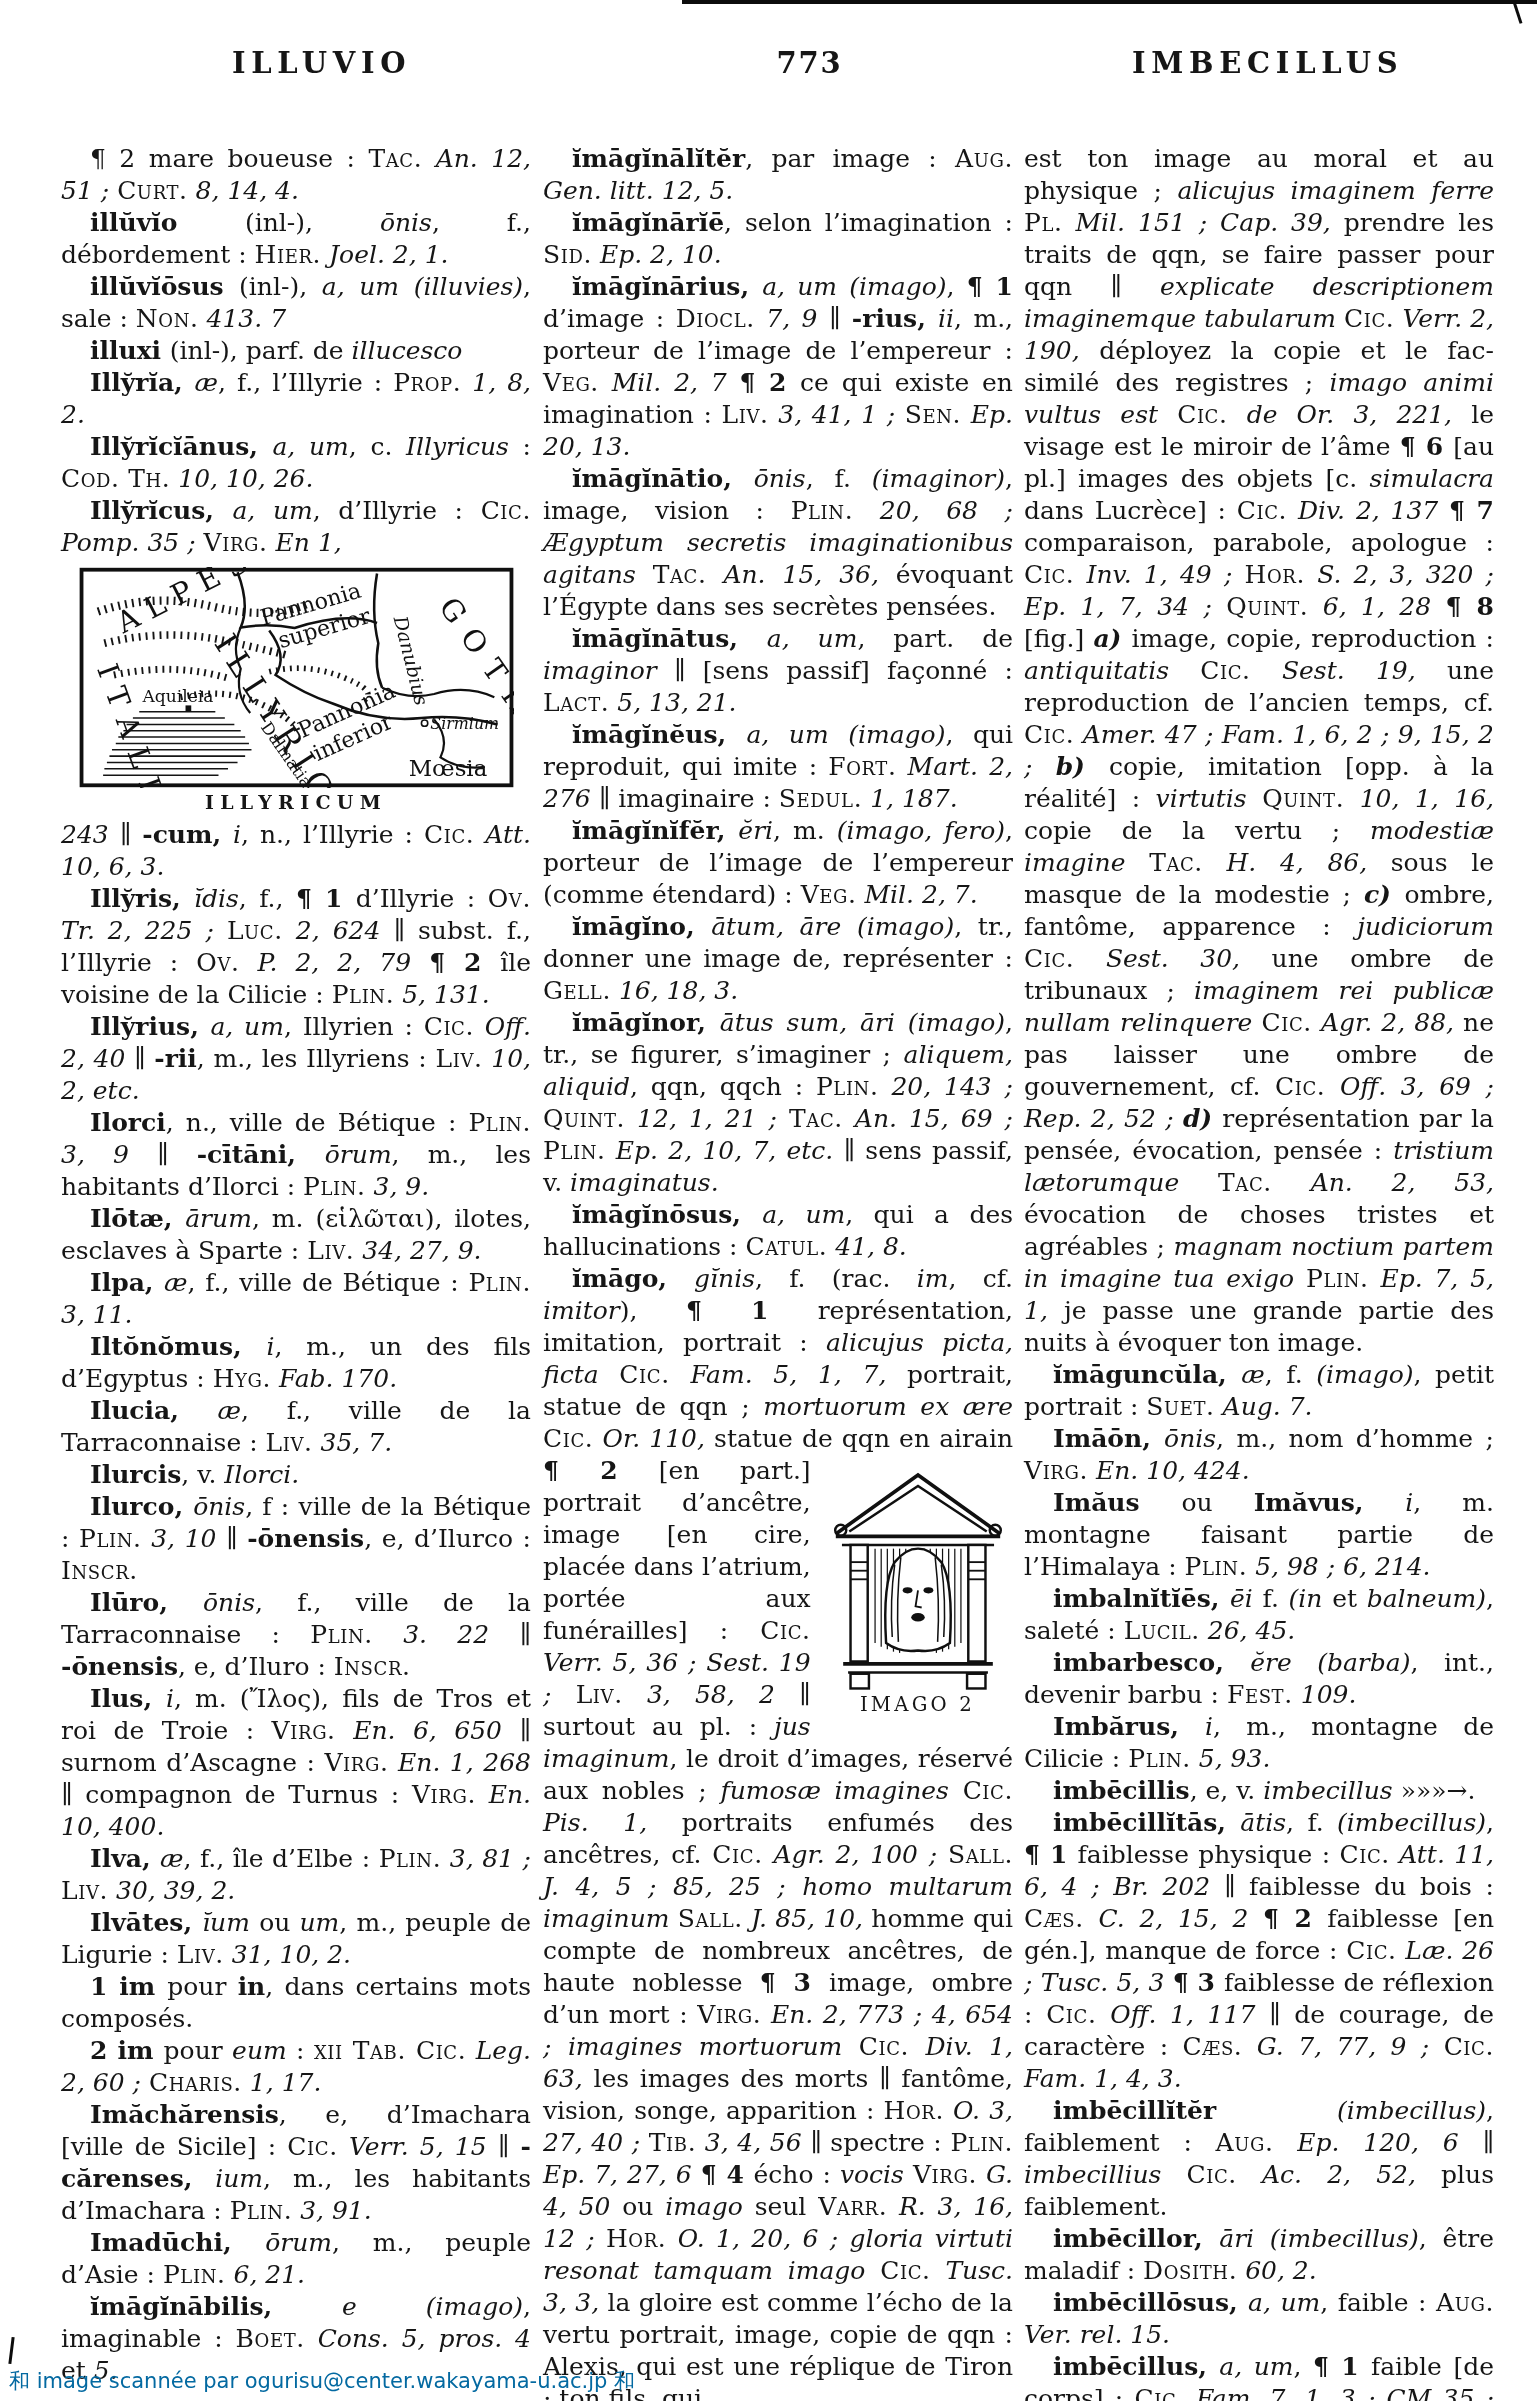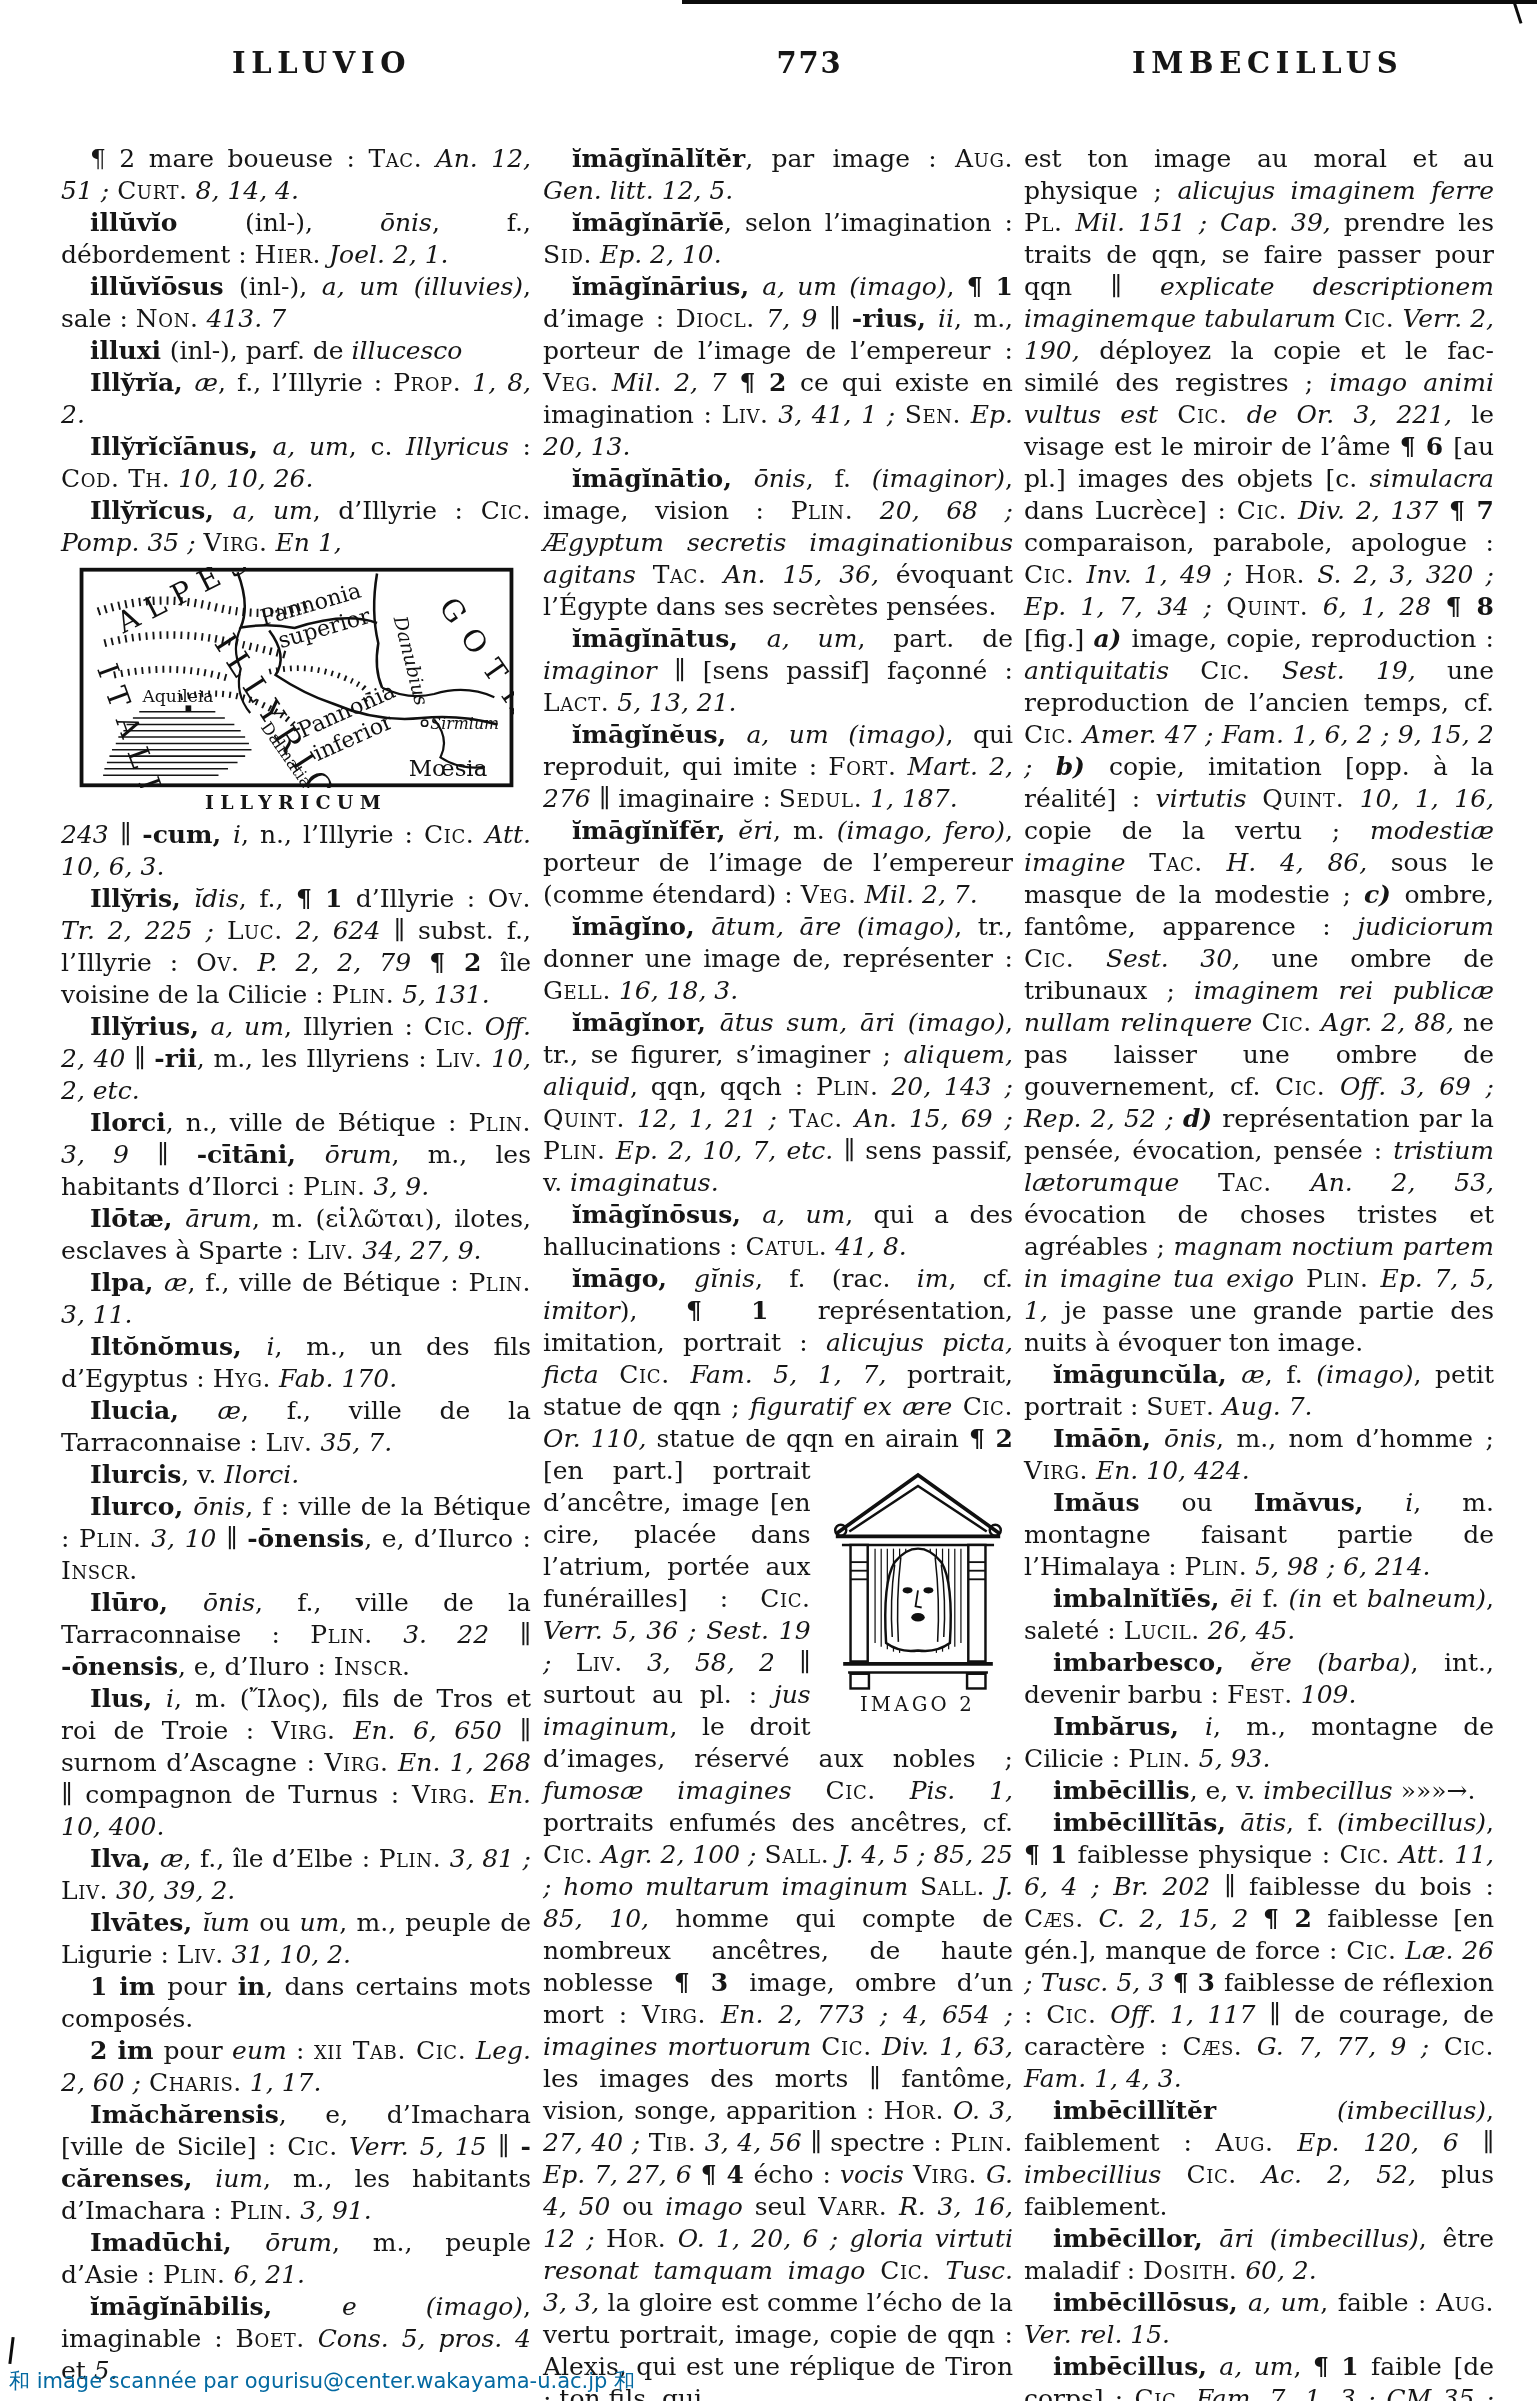--- a/index.html
+++ b/index.html
@@ -130,21 +130,21 @@
       <p class="para"><b>ĭmāgĭnālĭtĕr</b>, par image : <span class="sc">Aug.</span><i> Gen. litt. 12, 5.</i></p>
       <p class="para"><b>ĭmāgĭnārĭē</b>, selon l’imagination : <span class="sc">Sid.</span><i> Ep. 2, 10.</i></p>
       <p class="para"><b>ĭmāgĭnārius, </b><i>a, um (imago)</i>, <b>¶ 1 </b>d’image : <span class="sc">Diocl.</span><i> 7, 9 </i>∥ <b>-rius, </b><i>ii</i>, m., porteur de l’image de l’empereur : <span class="sc">Veg.</span><i> Mil. 2, 7 </i><b>¶ 2 </b>ce qui existe en imagination : <span class="sc">Liv.</span><i> 3, 41, 1 ; </i><span class="sc">Sen.</span><i> Ep. 20, 13.</i></p>
       <p class="para"><b>ĭmāgĭnātio, </b><i>ōnis</i>, f. <i>(imaginor)</i>, image, vision : <span class="sc">Plin.</span><i> 20, 68 ; </i><i>Ægyptum secretis imaginationibus agitans </i><span class="sc">Tac.</span><i> An. 15, 36, </i>évoquant l’Égypte dans ses secrètes pensées.</p>
       <p class="para"><b>ĭmāgĭnātus, </b><i>a, um</i>, part. de <i>imaginor</i> ∥ [sens passif] façonné : <span class="sc">Lact.</span><i> 5, 13, 21.</i></p>
       <p class="para"><b>ĭmāgĭnĕus, </b><i>a, um (imago)</i>, qui reproduit, qui imite : <span class="sc">Fort.</span><i> Mart. 2, 276 </i>∥ imaginaire : <span class="sc">Sedul.</span><i> 1, 187.</i></p>
       <p class="para"><b>ĭmāgĭnĭfĕr, </b><i>ĕri</i>, m. <i>(imago, fero)</i>, porteur de l’image de l’empereur (comme étendard) : <span class="sc">Veg.</span><i> Mil. 2, 7.</i></p>
       <p class="para"><b>ĭmāgĭno, </b><i>ātum, āre (imago)</i>, tr., donner une image de, représenter : <span class="sc">Gell.</span><i> 16, 18, 3.</i></p>
       <p class="para"><b>ĭmāgĭnor, </b><i>ātus sum, āri (imago)</i>, tr., se figurer, s’imaginer ; <i>aliquem, aliquid</i>, qqn, qqch : <span class="sc">Plin.</span><i> 20, 143 ; </i><span class="sc">Quint.</span><i> 12, 1, 21 ; </i><span class="sc">Tac.</span><i> An. 15, 69 ; </i><span class="sc">Plin.</span><i> Ep. 2, 10, 7, etc.</i> ∥ sens passif, v. <i>imaginatus.</i></p>
       <p class="para"><b>ĭmāgĭnōsus, </b><i>a, um</i>, qui a des hallucinations : <span class="sc">Catul.</span><i> 41, 8.</i></p>
-      <p class="para"><b>ĭmāgo, </b><i>gĭnis</i>, f. (rac. <i>im</i>, cf. <i>imitor</i>), <b>¶ 1 </b>représentation, imitation, portrait : <i>alicujus picta, ficta </i><span class="sc">Cic.</span><i> Fam. 5, 1, 7, </i>portrait, statue de qqn ; <i>figuratif ex ære </i><span class="sc">Cic.</span><i> Or. 110, </i>statue de qqn en airain <span class="imago-fig" id="imago-figure">
+      <p class="para"><b>ĭmāgo, </b><i>gĭnis</i>, f. (rac. <i>im</i>, cf. <i>imitor</i>), <b>¶ 1 </b>représentation, imitation, portrait : <i>alicujus picta, ficta </i><span class="sc">Cic.</span><i> Fam. 5, 1, 7, </i>portrait, statue de qqn ; <i>mortuorum ex ære </i><span class="sc">Cic.</span><i> Or. 110, </i>statue de qqn en airain <span class="imago-fig" id="imago-figure">
       <svg width="184" height="232" viewBox="0 0 300 378">
 
         <polyline points="16,122 150,26 284,122" fill="none" stroke="#101010" stroke-width="6"></polyline>
         <polyline points="38,118 150,44 262,118" fill="none" stroke="#101010" stroke-width="4"></polyline>
         <circle cx="24" cy="116" r="9" fill="none" stroke="#101010" stroke-width="4"></circle>
         <circle cx="276" cy="116" r="9" fill="none" stroke="#101010" stroke-width="4"></circle>
         <line x1="16" y1="126" x2="284" y2="126" stroke="#101010" stroke-width="6"></line>
         <line x1="26" y1="140" x2="274" y2="140" stroke="#101010" stroke-width="4"></line>
 
         <g stroke="#101010" stroke-width="2">

